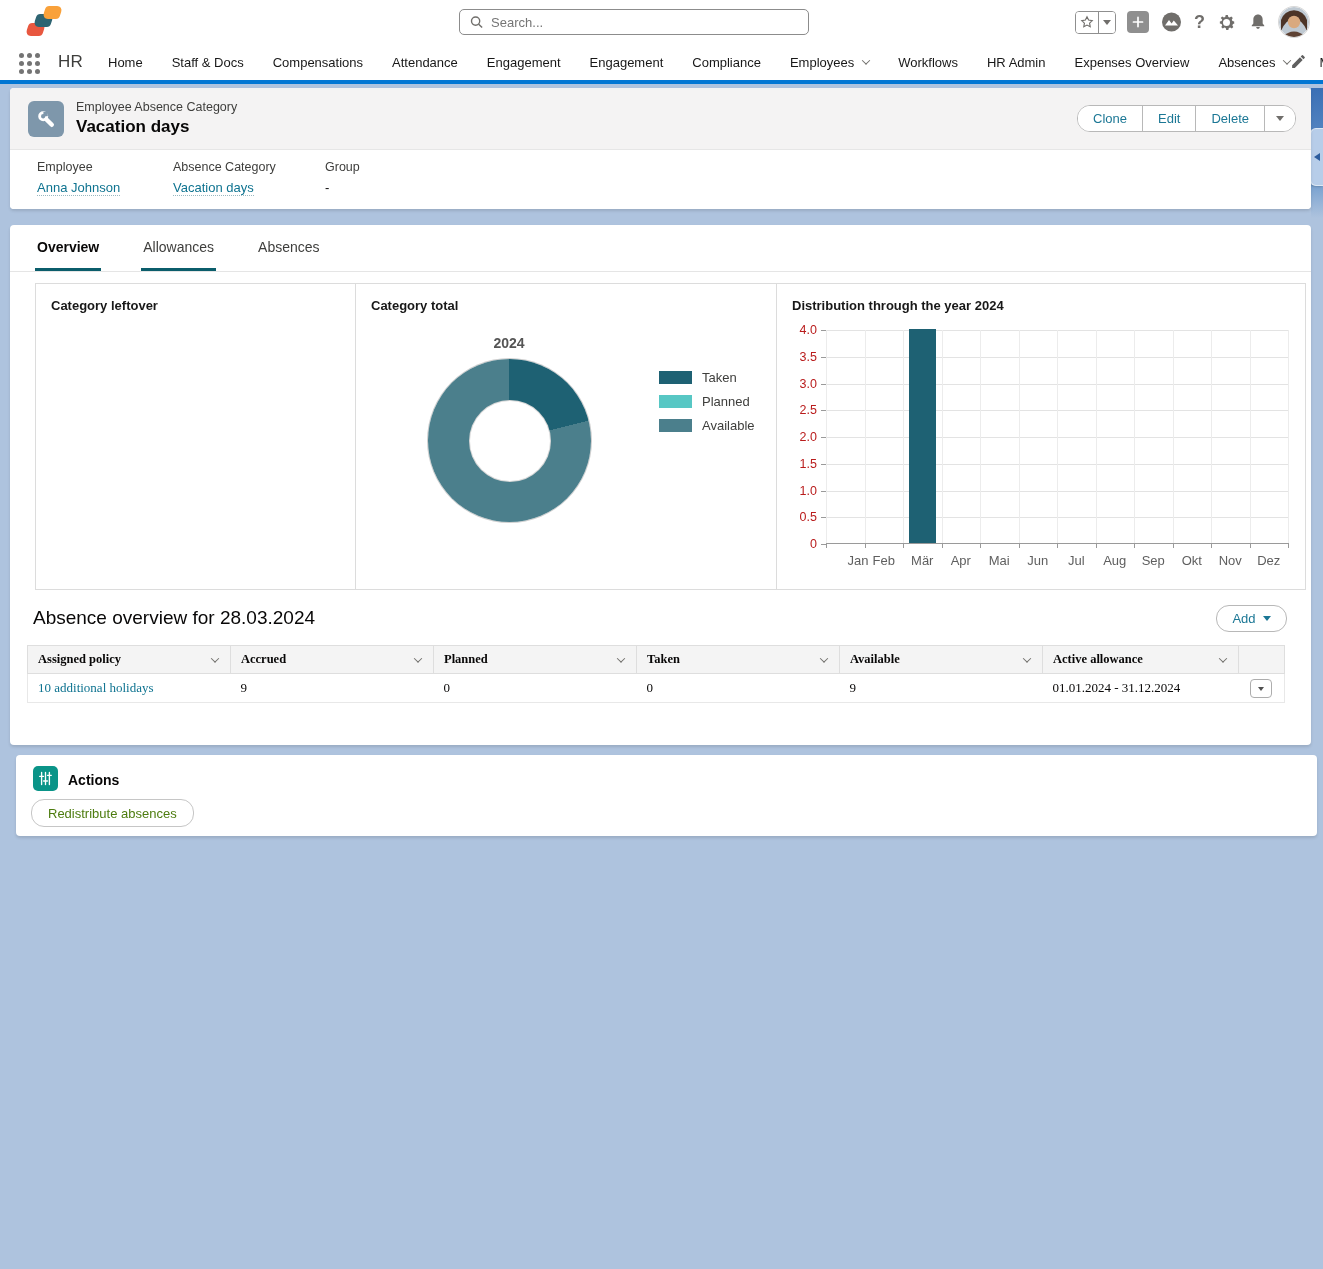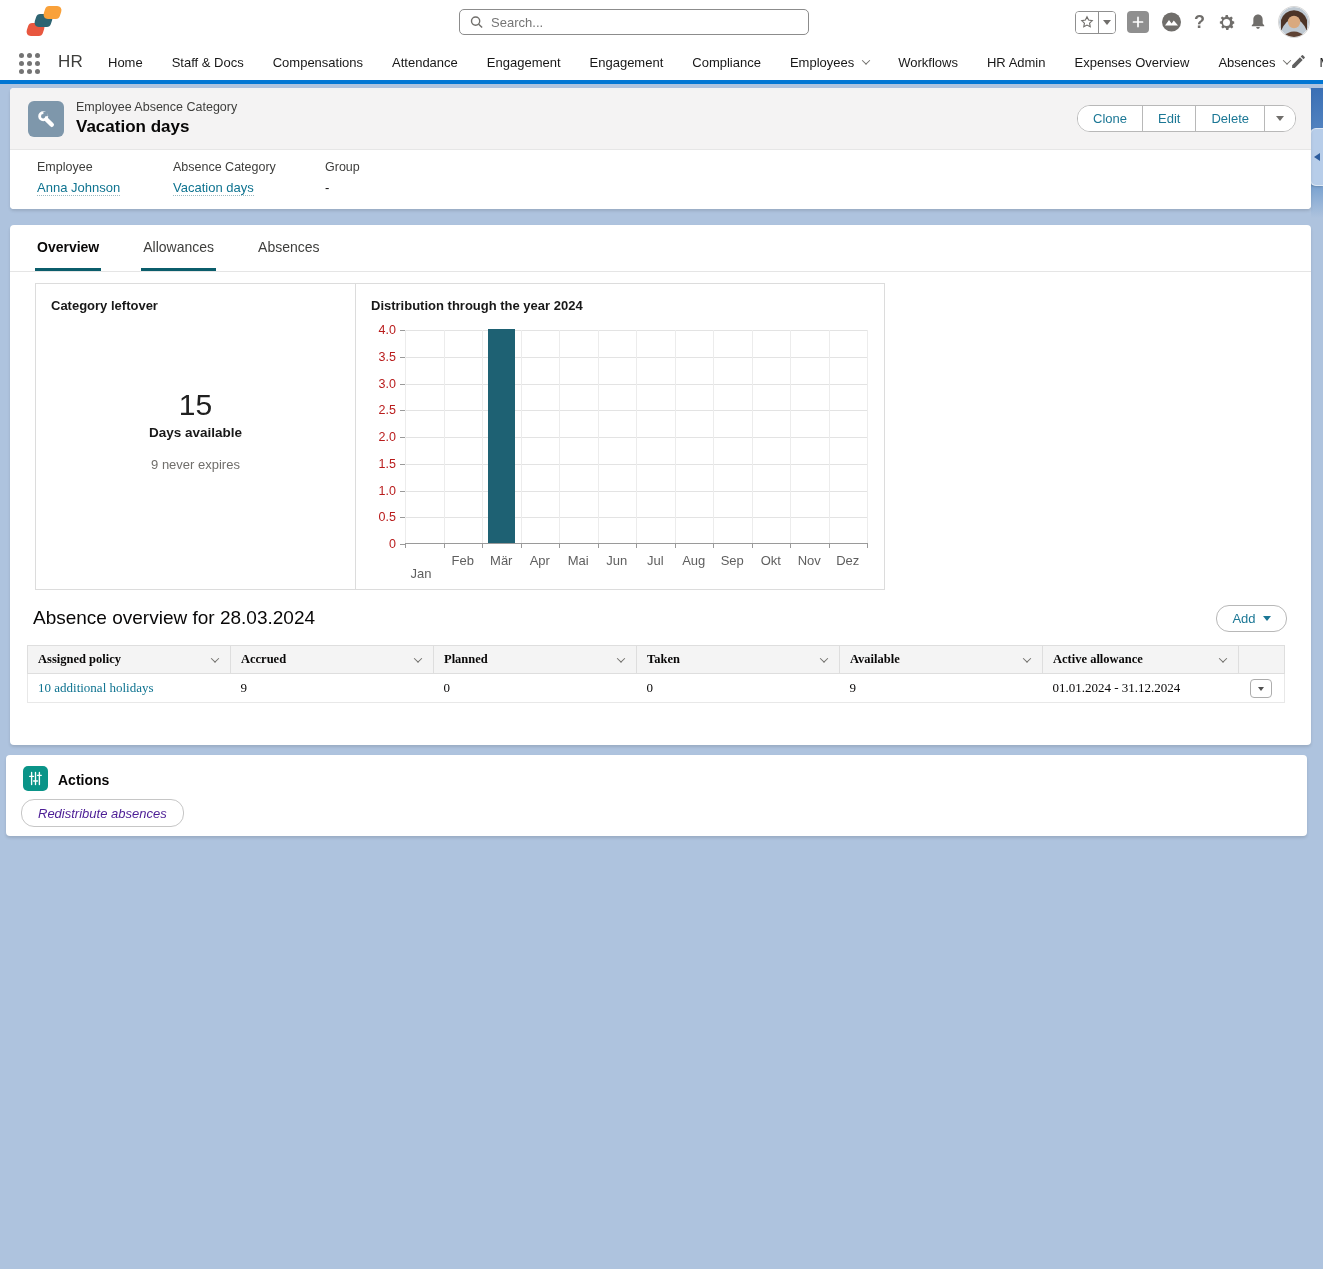--- a/index.html
+++ b/index.html
@@ -109,24 +109,24 @@
   table.grid th { background:#f4f4f4; border:1px solid #dedede; height:28px; font-size:12.5px; font-weight:bold; text-align:left; padding:0 10px; color:#080707; position:relative; }
   table.grid th .chev { position:absolute; right:12px; top:11px; margin:0; }
   table.grid td { height:29px; font-size:13px; color:#080707; padding:0 10px; border-bottom:1px solid #e8e8e8; }
   table.grid td:first-child { border-left:1px solid #e8e8e8; }
   table.grid td:last-child { border-right:1px solid #e8e8e8; text-align:center; }
   td .rowlink { color:#0e7390; cursor:pointer; }
   .rowbtn { width:22px; height:19px; border:1px solid #adadad; border-radius:4px; background:#fff; display:inline-flex; align-items:center; justify-content:center; cursor:pointer; }
   .rowbtn b { width:0; height:0; border:3.5px solid transparent; border-top:4.5px solid #4f4f4f; margin-top:4px; }
 
   
-  .actions-card { left:6px; top:755px; width:1301px; height:81px;padding-left:44px; }
+  .actions-card { left:16px; top:755px; width:1301px; height:81px;padding-left:44px; }
   .act-icon { position:absolute; left:17px; top:11px; width:25px; height:25px; border-radius:5px; background:#0a9488; display:flex; align-items:center; justify-content:center; }
   .act-title { position:absolute; left:52px; top:17px; font-size:14px; font-weight:bold; color:#080707; }
-  .act-btn { position:absolute; left:15px; top:44px; height:28px; padding:0 16px; border:1px solid #c6c6c6; border-radius:13px; background:#fff; font-size:13px; color:#4c1d95; display:flex; align-items:center; cursor:pointer;font-style:italic; }
+  .act-btn { position:absolute; left:15px; top:44px; height:28px; padding:0 16px; border:1px solid #c6c6c6; border-radius:13px; background:#fff; font-size:13px; color:#4d7c0f; display:flex; align-items:center; cursor:pointer; }
 </style>
 </head>
 <body>
 
 <div class="abs topbar">
   <div class="abs logo">
     <i class="l1"></i>
     <i class="l2"></i>
     <i class="l3"></i>
   </div>
@@ -278,27 +278,41 @@
 <div class="abs card main-card">
   <div class="tabsrow">
       <div class="tab bold uline">Overview</div>
       <div class="tab uline">Allowances</div>
       <div class="tab">Absences</div>
     </div>
 
   <div class="panels">
     <div class="panel p1">
       <div class="p-title">Category leftover</div>
-      <div class="leftover-center">
-        <div class="big-num">15</div>
-        <div class="days-avail">Days available</div>
-        <div class="never-exp">9 never expires</div>
-      </div>
-    </div>
-
+    </div>
+
+    <div class="panel p2">
+      <div class="p-title">Category total</div>
+      <div class="donut-year">2024</div>
+      <div class="donut" style="background: conic-gradient(rgb(30, 97, 115) 0deg, rgb(30, 97, 115) 75.7895deg, rgb(75, 127, 140) 75.7895deg, rgb(75, 127, 140) 360deg);"></div>
+      <div class="legend">
+          <div class="leg-item">
+            <div class="leg-swatch" style="background: rgb(30, 97, 115);"></div>
+            <div class="leg-label">Taken</div>
+          </div>
+          <div class="leg-item">
+            <div class="leg-swatch" style="background: rgb(87, 199, 196);"></div>
+            <div class="leg-label">Planned</div>
+          </div>
+          <div class="leg-item">
+            <div class="leg-swatch" style="background: rgb(75, 127, 140);"></div>
+            <div class="leg-label">Available</div>
+          </div>
+        </div>
+    </div>
 
     <div class="panel p3">
       <div class="p-title">Distribution through the year 2024</div>
       <div class="barplot">
           <div class="hgrid" style="top: 0px;"></div>
           <div class="ytick" style="top: 0px;"></div>
           <div class="ylab" style="top: -7px;">4.0</div>
           <div class="hgrid" style="top: 26.75px;"></div>
           <div class="ytick" style="top: 26.75px;"></div>
           <div class="ylab" style="top: 19.75px;">3.5</div>
@@ -341,21 +355,21 @@
           <div class="vgrid" style="left: 308px;"></div>
           <div class="xtick" style="left: 308px;"></div>
           <div class="vgrid" style="left: 346.5px;"></div>
           <div class="xtick" style="left: 346.5px;"></div>
           <div class="vgrid" style="left: 385px;"></div>
           <div class="xtick" style="left: 385px;"></div>
           <div class="vgrid" style="left: 423.5px;"></div>
           <div class="xtick" style="left: 423.5px;"></div>
           <div class="vgrid" style="left: 462px;"></div>
           <div class="xtick" style="left: 462px;"></div>
-          <div class="xlab" style="left: 16px; margin-top: 13px;">Jan</div>
+          <div class="xlab" style="left: 32px;">Jan</div>
           <div class="xlab" style="left: 57.75px;">Feb</div>
           <div class="xlab" style="left: 96.25px;">Mär</div>
           <div class="bar" style="left: 82.75px; height: 214px; background: rgb(30, 97, 115);"></div>
           <div class="xlab" style="left: 134.75px;">Apr</div>
           <div class="xlab" style="left: 173.25px;">Mai</div>
           <div class="xlab" style="left: 211.75px;">Jun</div>
           <div class="xlab" style="left: 250.25px;">Jul</div>
           <div class="xlab" style="left: 288.75px;">Aug</div>
           <div class="xlab" style="left: 327.25px;">Sep</div>
           <div class="xlab" style="left: 365.75px;">Okt</div>

